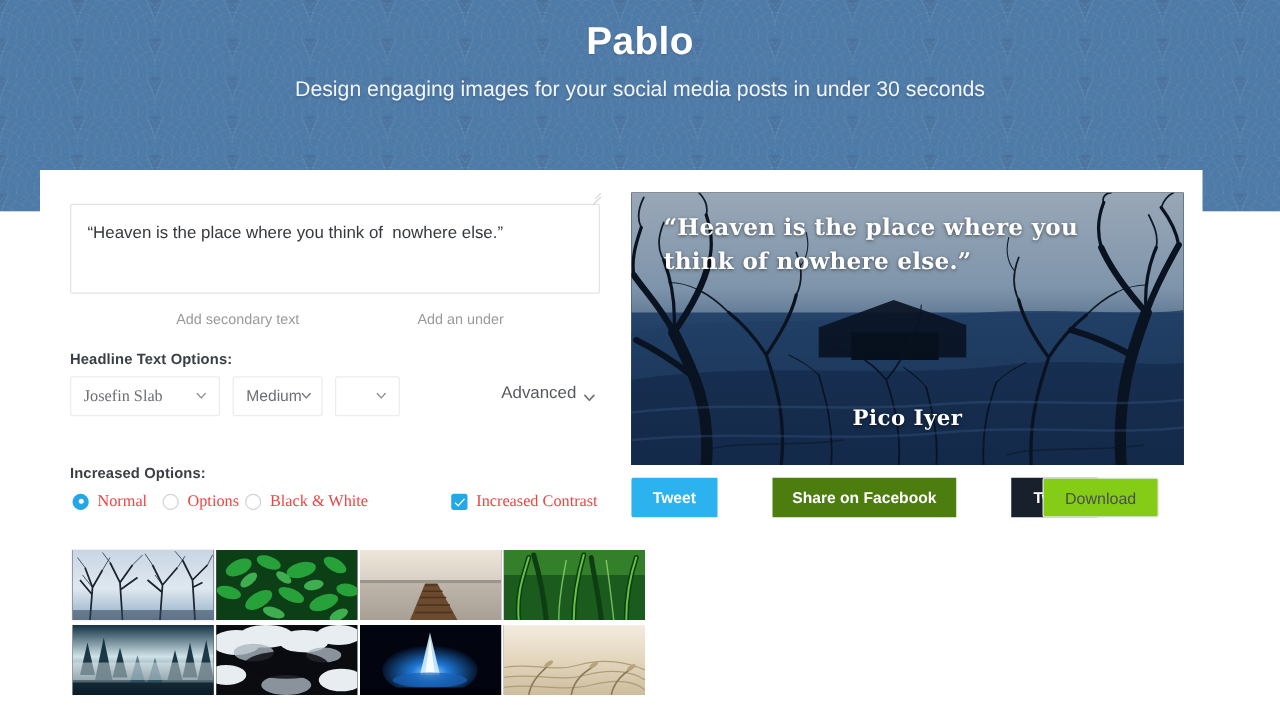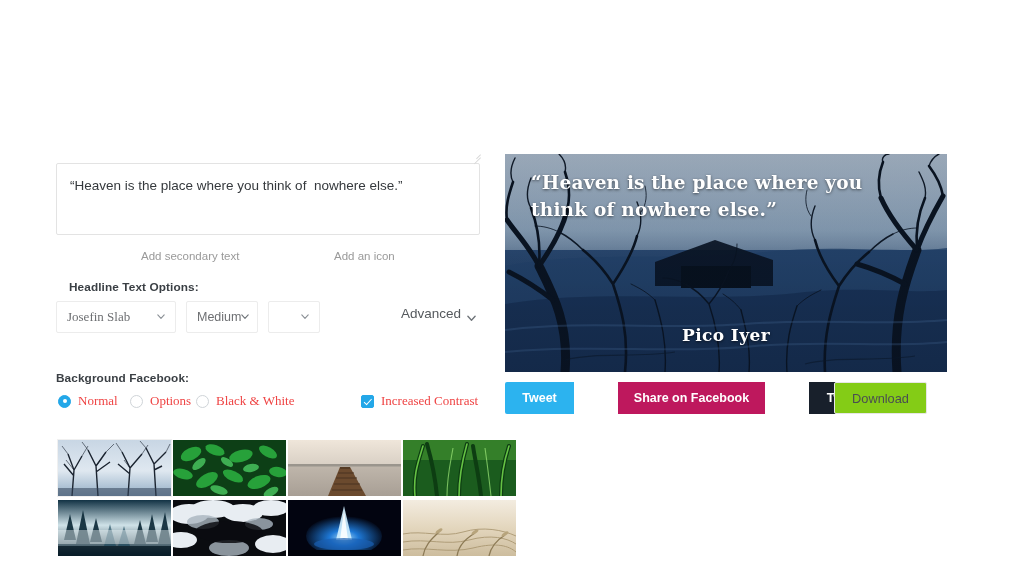--- a/index.html
+++ b/index.html
@@ -138,21 +138,21 @@
   .sublink.secondary { left: 85px; top: 0; }
   .sublink.icon      { left: 278px; top: 0; }
 
   .section-label {
     position: absolute;
     font-size: 11.8px;
     font-weight: bold;
     color: #3a3f44;
     letter-spacing: 0.1px;
   }
-  .label-headline { left: 13px; top: 117px; }
+  .label-headline { left: 0; top: 117px; }
   .label-background { left: 0; top: 208px; }
 
   
   .select-row {
     position: absolute;
     left: 0;
     top: 138px;
     width: 424px;
     height: 34px;
     padding-left: 44px;
@@ -373,21 +373,21 @@
     color: #ffffff;
     font-size: 12.5px;
     font-weight: bold;
     cursor: pointer;
     white-space: nowrap;
     border: none;
     font-family: "Liberation Sans", sans-serif;
     padding: 0;
   }
   .btn-tweet    { width: 69px;  background: #2cb3ef; }
-  .btn-facebook { width: 147px; background: #be185d; }
+  .btn-facebook { width: 147px; background: #4d7c0f; }
   .btn-buffer   { width: 70px;  background: #18202b; }
 
   .download-btn {
     position: absolute;
     left: 329px;
     top: 0;
     width: 93px;
     height: 32px;
     box-sizing: border-box;
     background: #84cc16;
@@ -400,34 +400,39 @@
     display: flex;
     align-items: center;
     justify-content: center;
   }
 </style>
 </head>
 <body>
 
 <div class="app">
 
+  <div class="header">
+    <div class="header-pattern"></div>
+    <div class="header-title">Pablo</div>
+    <div class="header-sub">Design engaging images for your social media posts in under 30 seconds</div>
+  </div>
 
   <div class="panel">
 
     <div class="left-col">
 
       <textarea class="headline-textarea" placeholder="Enter your headline text" style="">“Heaven is the place where you think of  nowhere else.”</textarea>
       <div class="textarea-grip">
           <i></i>
           <i></i>
         </div>
 
       <div class="sublinks">
         <span class="sublink secondary">Add secondary text</span>
-        <span class="sublink icon">Add an icon</span>
+        <span class="sublink icon">Add an under</span>
       </div>
 
       <div class="section-label label-headline">Headline Text Options:</div>
 
       <div class="select-row">
 
         <div class="sel sel-font">
           <span class="sel-val">Josefin Slab</span>
           <span class="caret">
             <svg viewBox="0 0 10 7">
@@ -457,21 +462,21 @@
         <div class="advanced">
           <span>Advanced</span>
           <span style="display:inline-block;width:9px;height:7px;">
             <svg viewBox="0 0 10 7" width="9" height="7">
                 <path d="M1 1 L5 5.4 L9 1" fill="none" stroke="#6f7479" stroke-width="1.5" stroke-linecap="round" stroke-linejoin="round"></path>
               </svg>
           </span>
         </div>
       </div>
 
-      <div class="section-label label-background">Background Facebook:</div>
+      <div class="section-label label-background">Increased Options:</div>
 
       <div class="bg-opts">
 
         <div class="opt opt-normal">
           <span class="radio checked"></span>
           <span class="opt-label">Normal</span>
         </div>
 
         <div class="opt opt-blurred">
           <span class="radio"></span>

